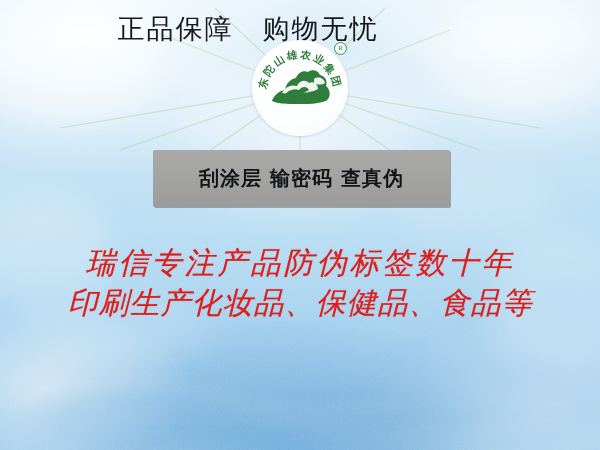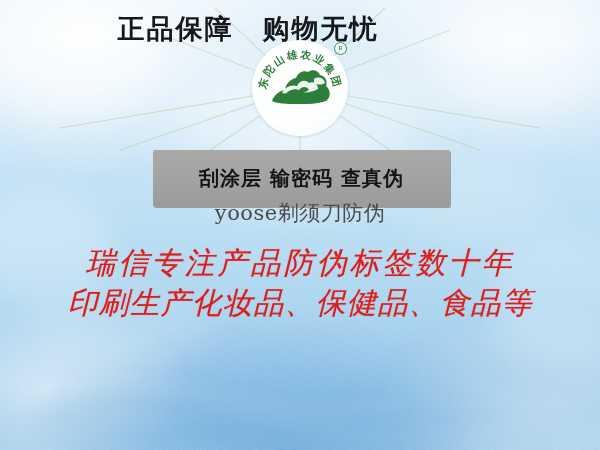--- a/index.html
+++ b/index.html
@@ -61,21 +61,21 @@
   }
 
   
   .headline {
     position: absolute;
     top: 11px;
     left: 0;
     width: 496px;
     text-align: center;
     font-family: "DejaVu Serif", "Liberation Serif", serif;
-    font-weight: 700;
+    font-weight: 400;
     font-size: 27px;
     letter-spacing: 2px;
     color: #15181c;
     white-space: pre;
     text-shadow: 0 1px 0 rgba(255,255,255,0.45);
   }
 
   
   .logo-wrap {
     position: absolute;
@@ -256,20 +256,19 @@
                  C 70 60, 60 61, 48 61 C 36 61, 27 60, 22 57 Z"></path>
       </g>
     </svg>
     <div class="logo-r">R</div>
   </div>
 
   <div class="banner">
     <span class="banner-text">刮涂层 输密码 查真伪</span>
   </div>
 
-  <div class="product-line">yoose剃须刀防伪</div>
 
   <div class="red-block">
     <div class="red-line l1">瑞信专注产品防伪标签数十年</div>
     <div class="red-line l2">印刷生产化妆品、保健品、食品等</div>
   </div>
 
 </div>
 
 </body></html>

